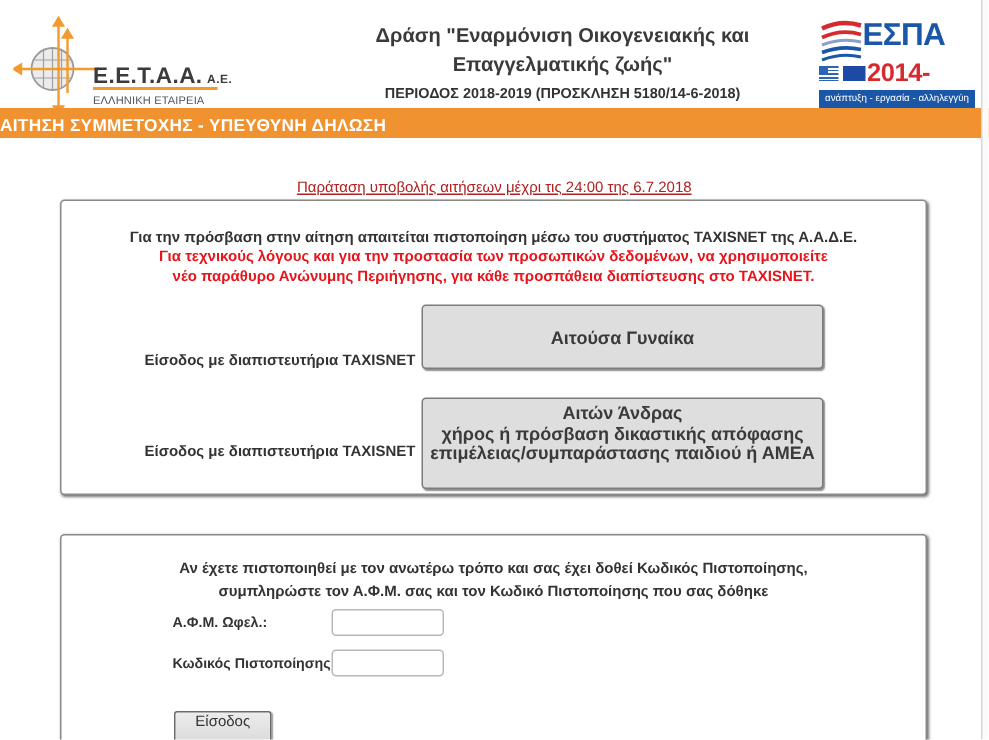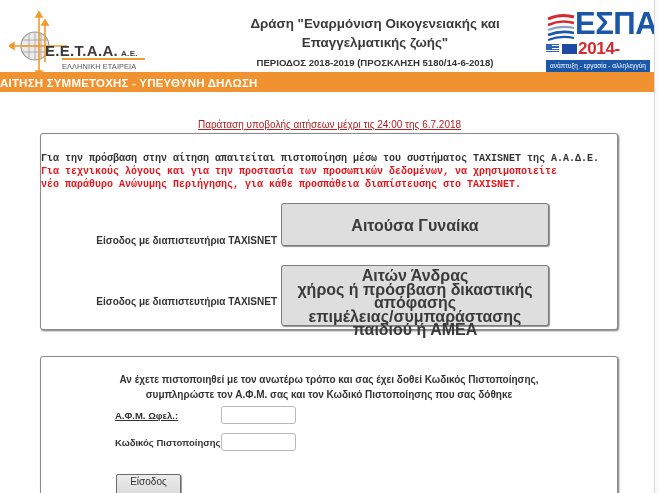--- a/index.html
+++ b/index.html
@@ -4,71 +4,71 @@
 <style>
   * { box-sizing: border-box; margin: 0; padding: 0; }
   html, body { width: 659px; height: 493px; overflow: hidden; background: #ffffff; }
   body { font-family: "DejaVu Sans", "Liberation Sans", sans-serif; color: #333; position: relative; }
 
   .header { position: absolute; left: 0; top: 0; width: 659px; height: 86px; background: #fff; border-bottom: 1px solid #f3e3cc; }
 
   
   .eetaa-logo { position: absolute; left: 5px; top: 6px; width: 215px; height: 72px; }
   .eetaa-mark { position: absolute; left: 4px; top: 0; width: 60px; height: 72px; }
-  .eetaa-name { position: absolute; left: 40px; top: 36px; font-family: "Liberation Sans", sans-serif; font-weight: bold; font-size: 15px; color: #3b3b3b; letter-spacing: 0.3px; }
+  .eetaa-name { position: absolute; left: 57px; top: 36px; font-family: "Liberation Sans", sans-serif; font-weight: bold; font-size: 15px; color: #3b3b3b; letter-spacing: 0.3px; }
   .eetaa-name small { font-size: 8px; font-weight: bold; margin-left: 3px; }
   .eetaa-underline { position: absolute; left: 57px; top: 52px; width: 83px; height: 2px; background: #f29a2e; }
   .eetaa-sub1, .eetaa-sub2 { position: absolute; left: 57px; font-family: "Liberation Sans", sans-serif; font-size: 7.4px; color: #555; letter-spacing: 0.1px; white-space: nowrap; }
   .eetaa-sub1 { top: 56px; }
   .eetaa-sub2 { top: 65px; }
 
   
   .title-block { position: absolute; left: 230px; top: 14px; width: 290px; text-align: center; }
   .title-line { font-family: "Liberation Sans", sans-serif; font-weight: bold; font-size: 13.4px; color: #3a3a3a; line-height: 19px; }
   .period-line { font-family: "Liberation Sans", sans-serif; font-weight: bold; font-size: 9.6px; color: #333; margin-top: 5px; }
 
   
   .espa-logo { position: absolute; left: 546px; top: 9px; width: 104px; height: 66px; }
   .espa-waves { position: absolute; left: 0; top: 2px; width: 30px; height: 30px; }
-  .espa-text { position: absolute; left: 29px; top: -2px; font-family: "Liberation Sans", sans-serif; font-weight: bold; font-size: 31px; color: #1b57a8; letter-spacing: -0.5px; line-height: 34px; }
+  .espa-text { position: absolute; left: 29px; top: -2px; font-family: "Liberation Sans", sans-serif; font-weight: bold; font-size: 21px; color: #1b57a8; letter-spacing: -0.5px; line-height: 34px; }
   .espa-flags { position: absolute; left: 0; top: 35px; width: 34px; height: 10px; }
   .flag-gr { position: absolute; left: 0; top: 0; width: 13px; height: 10px; background: repeating-linear-gradient(#2f63b6 0 1.2px, #fff 1.2px 2.4px); }
   .flag-gr::before { content: ""; position: absolute; left: 0; top: 0; width: 6px; height: 5px; background: #2f63b6; }
   .flag-eu { position: absolute; left: 16px; top: 0; width: 15px; height: 10px; background: #1c4aa5; }
   .espa-years { position: absolute; left: 32px; top: 30px; font-family: "Liberation Sans", sans-serif; font-weight: bold; font-size: 17px; color: #d62a2f; letter-spacing: -0.3px; }
   .espa-banner { position: absolute; left: 0; top: 51px; width: 104px; height: 12px; background: #1b57a8; color: #fff; font-family: "Liberation Sans", sans-serif; font-size: 6.5px; text-align: center; line-height: 12px; white-space: nowrap; overflow: hidden; }
 
   
   .orange-bar { position: absolute; left: 0; top: 72px; width: 659px; height: 20px; background: #f0922f; text-align: left; }
   .orange-bar span { font-family: "Liberation Sans", sans-serif; font-weight: bold; font-size: 11.5px; color: #fff; line-height: 20px; letter-spacing: 0.2px; }
 
   .deadline { position: absolute; left: 0; top: 113px; width: 659px; text-align: center; }
   .deadline a { font-family: "Liberation Sans", sans-serif; font-size: 10px; color: #b02020; text-decoration: underline; }
 
   
   .panel { position: absolute; left: 40px; width: 578px; background: #fff; border: 1px solid #8a8a8a; border-radius: 3px; box-shadow: 1px 1px 2px rgba(0,0,0,0.55); }
   .panel-1 { top: 133px; height: 197px; }
   .panel-2 { top: 340px; height: 148px; margin-top: 16px; }
 
-  .info { position: absolute; left: 0; top: 18px; width: 576px; text-align: left; font-family: Liberation Mono, monospace; font-weight: bold; font-size: 10px; line-height: 13px; }
+  .info { position: absolute; left: 0; top: 18px; width: 576px; text-align: center; font-family: Liberation Sans, sans-serif; font-weight: bold; font-size: 10px; line-height: 13px; }
   .info .black { color: #333; }
   .info .red { color: #e8141b; }
 
   .taxis-label { position: absolute; right: 340px; font-family: "Liberation Sans", sans-serif; font-weight: bold; font-size: 10px; color: #333; white-space: nowrap; }
   .taxis-label.l1 { top: 101px; }
   .taxis-label.l2 { top: 162px; }
 
-  .big-btn { position: absolute; left: 240px; width: 268px; background: #dedede; border: 1px solid #7c7c7c; border-radius: 3px; box-shadow: 1px 1px 1px rgba(0,0,0,0.45); font-family: "Liberation Sans", sans-serif; font-weight: bold; font-size: 16px; color: #3a3a3a; text-align: center; cursor: pointer; }
+  .big-btn { position: absolute; left: 240px; width: 268px; background: #dedede; border: 1px solid #7c7c7c; border-radius: 3px; box-shadow: 1px 1px 1px rgba(0,0,0,0.45); font-family: "Liberation Sans", sans-serif; font-weight: bold; font-size: 12px; color: #3a3a3a; text-align: center; cursor: pointer; }
   .big-btn.b1 { top: 69px; height: 43px; line-height: 43px; }
   .big-btn.b2 { top: 131px; height: 61px; line-height: 13.5px; padding-top: 3px; }
 
   .info2 { position: absolute; left: 0; top: 15px; width: 576px; text-align: center; font-family: "Liberation Sans", sans-serif; font-weight: bold; font-size: 10px; line-height: 15px; color: #333; }
 
   .field-label { position: absolute; left: 74px; font-family: "Liberation Sans", sans-serif; font-weight: bold; font-size: 9.5px; color: #333; white-space: nowrap; }
-  .field-label.f1 { top: 53px; text-decoration: underline; }
+  .field-label.f1 { top: 53px; }
   .field-label.f2 { top: 80px; }
   .field-input { position: absolute; left: 180px; width: 75px; height: 18px; border: 1px solid #b8b8b8; border-radius: 3px; background: #fff; font-size: 10px; padding: 0 3px; }
   .field-input.i1 { top: 49px; }
   .field-input.i2 { top: 76px; }
 
   .submit-btn { position: absolute; left: 75px; top: 117px; width: 65px; height: 30px; background: linear-gradient(#ececec, #d4d4d4); border: 1px solid #6a6a6a; border-radius: 2px; box-shadow: 1px 1px 1px rgba(0,0,0,0.4); font-family: "Liberation Sans", sans-serif; font-size: 10px; color: #333; text-align: center; line-height: 14px; cursor: pointer; }
 
   .scroll-edge { position: absolute; left: 654px; top: 0; width: 5px; height: 493px; border-left: 1px solid #d8d8d8; background: #fafafa; }
 </style>
 </head>

